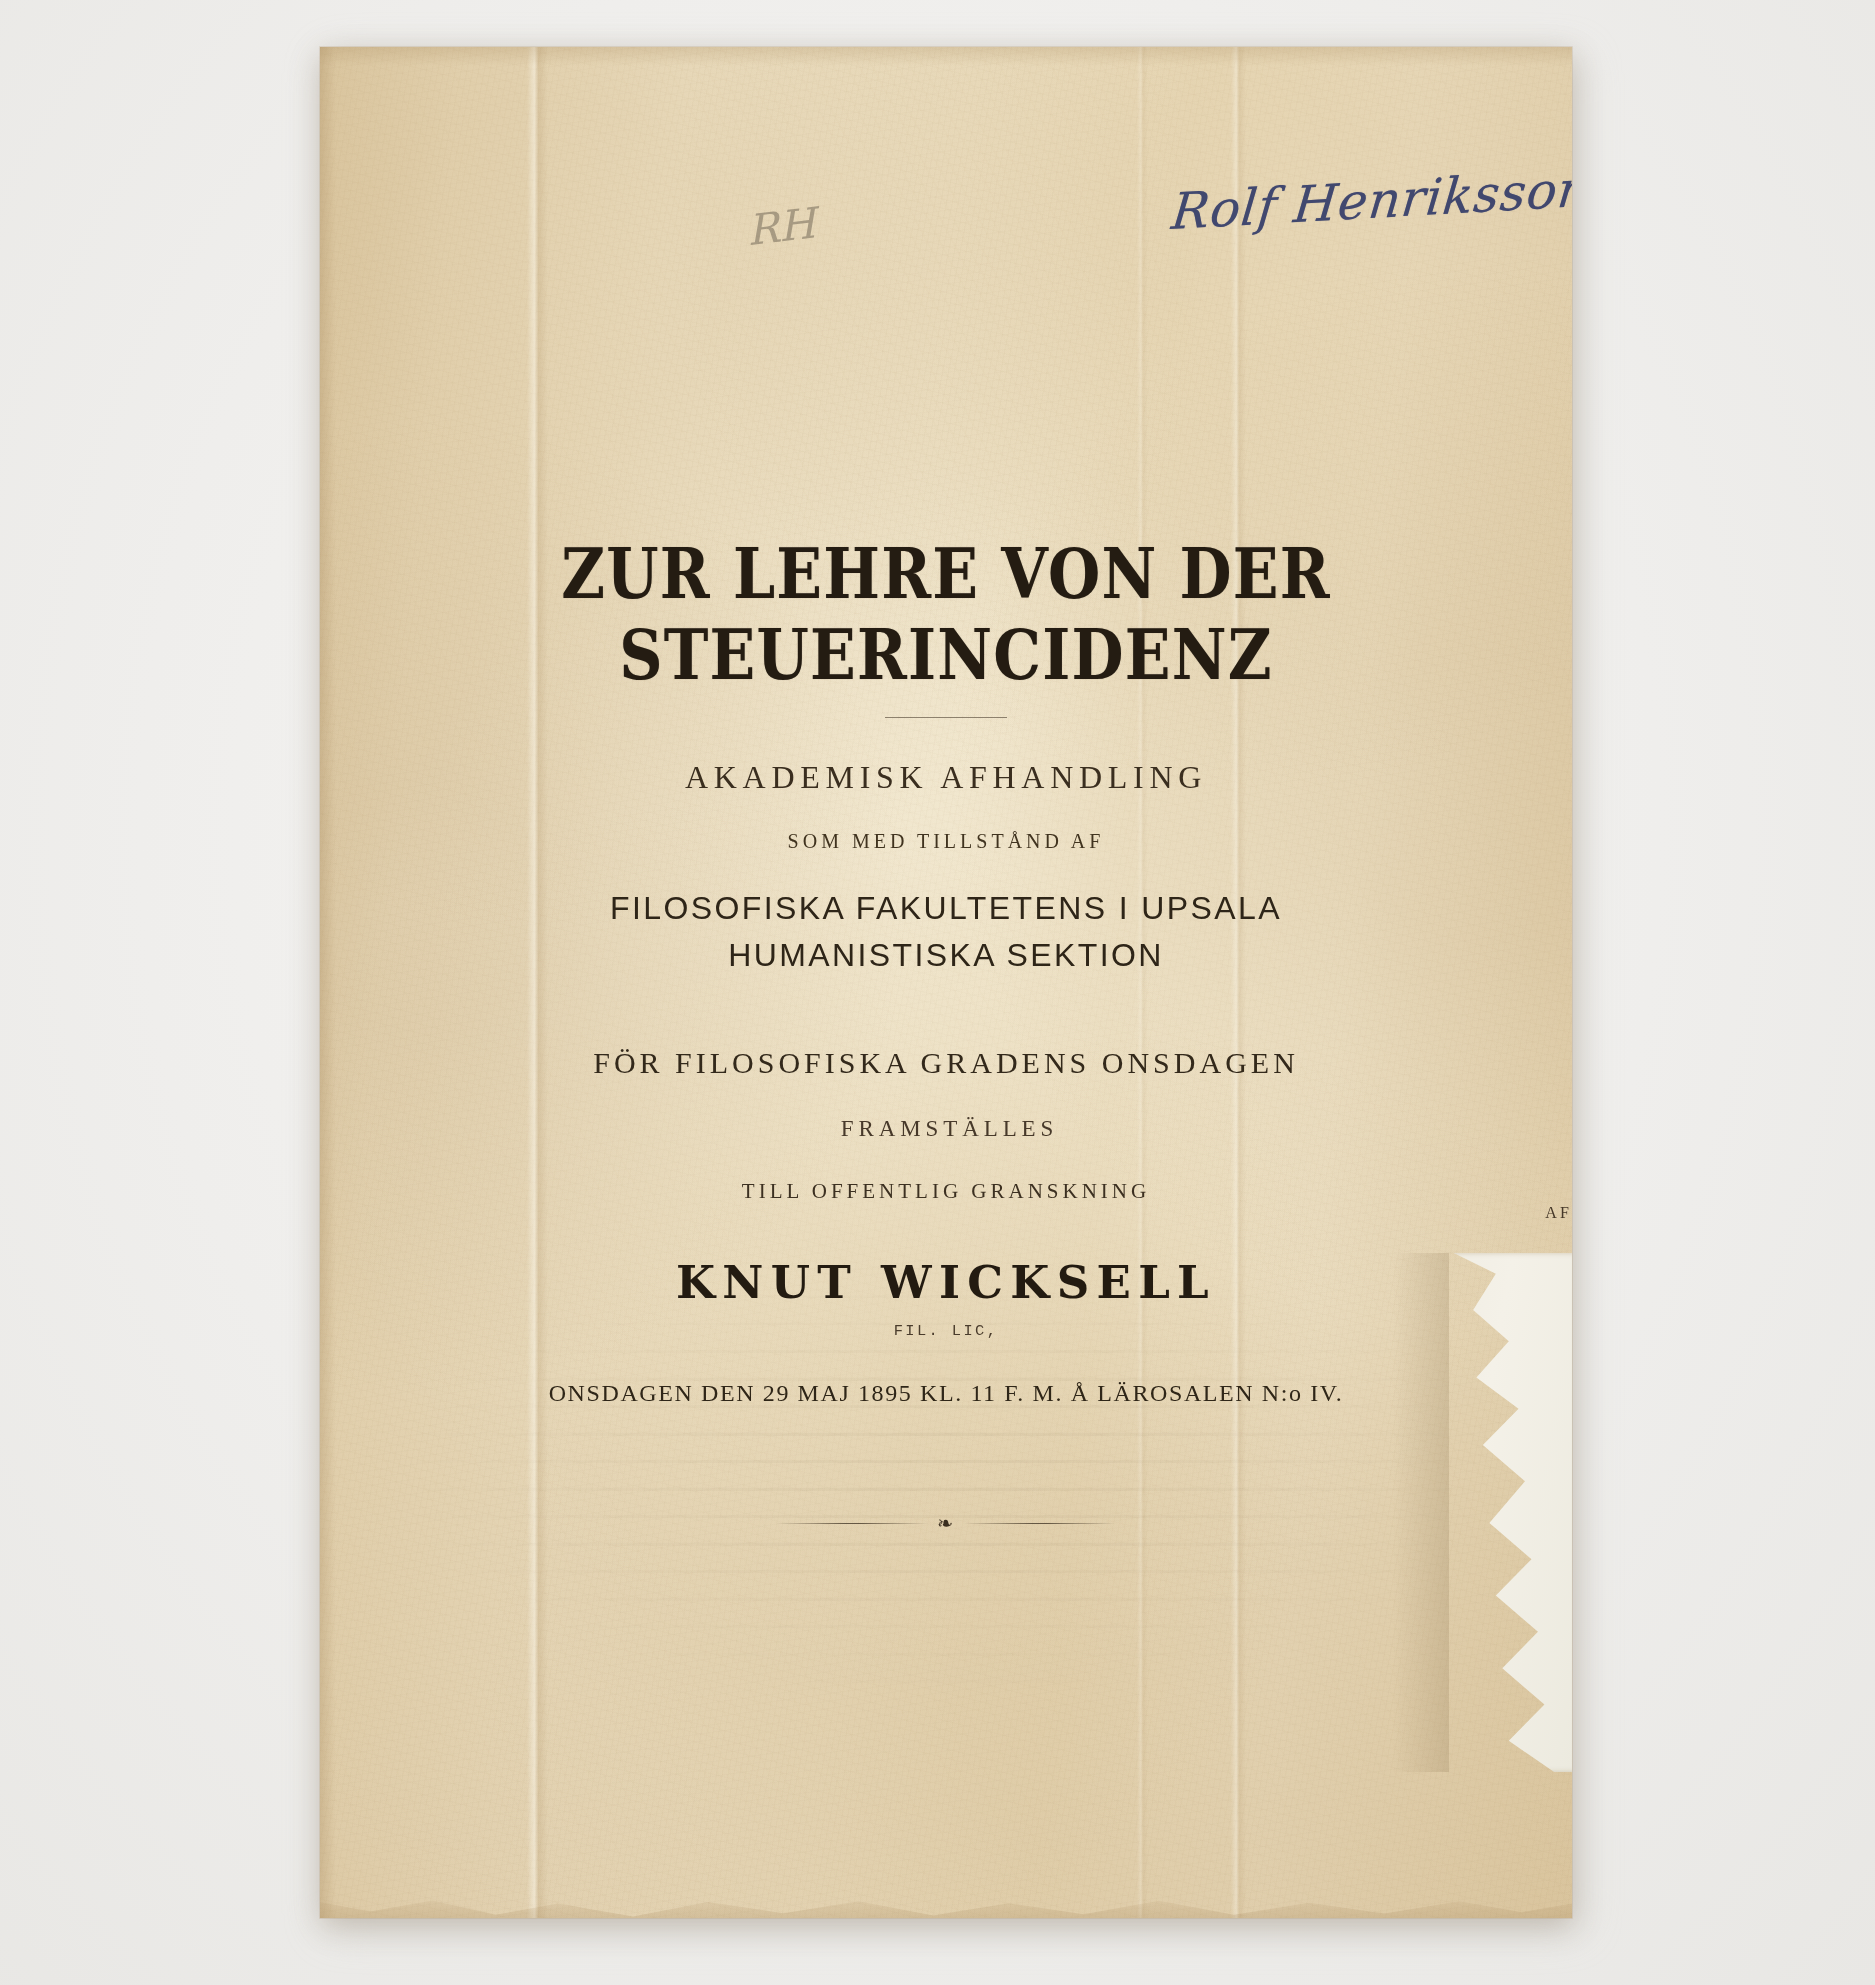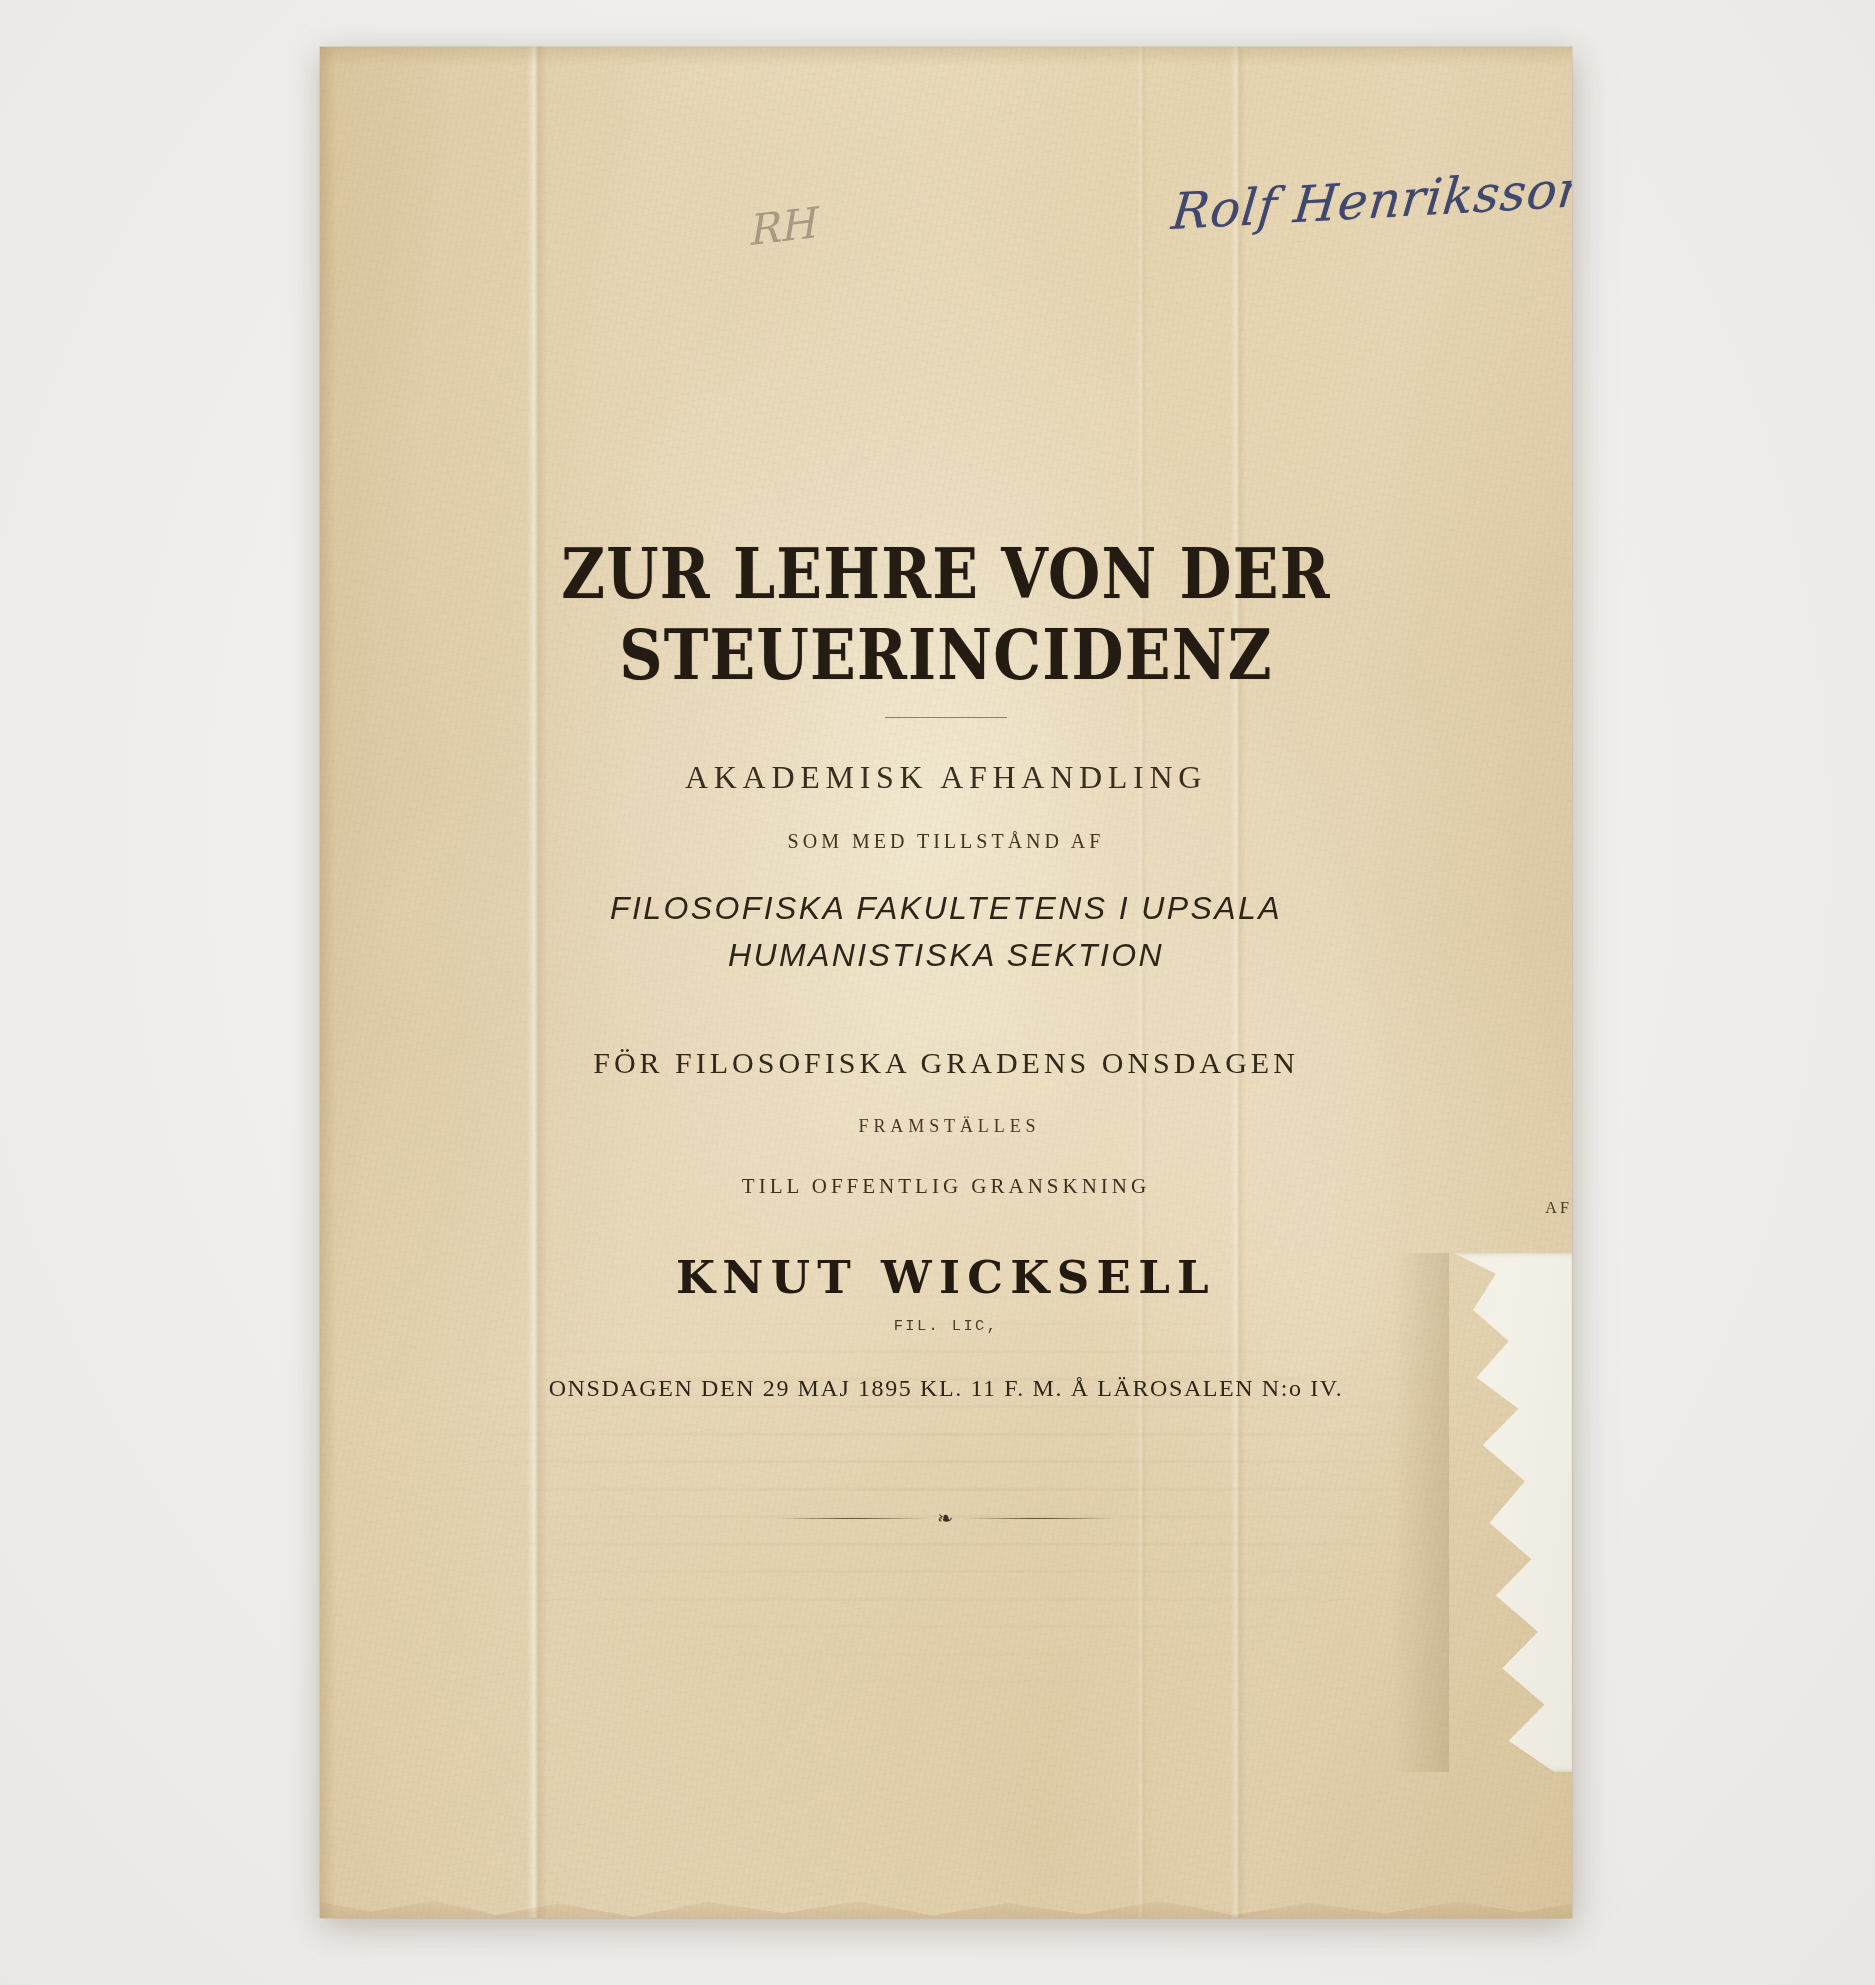--- a/index.html
+++ b/index.html
@@ -217,33 +217,32 @@
     color: #40331f;
     margin-bottom: 32px;
   }
   .l-fak {
     font-family: "Liberation Sans", sans-serif;
     font-size: 32px;
     letter-spacing: 2.4px;
     color: #2e2518;
     line-height: 1.48;
     margin-bottom: 0;
-    font-style: italic;
   }
   .gap-1 { height: 66px; }
   .l-for {
     font-family: "Liberation Serif", serif;
     font-size: 30px;
     letter-spacing: 4px;
     color: #33291b;
     margin-bottom: 36px;
   }
   .l-fram {
     font-family: "Liberation Serif", serif;
-    font-size: 18px;
+    font-size: 23px;
     letter-spacing: 4.9px;
     color: #47392a;
     margin-bottom: 37px;
     padding-left: 7px;
   }
   .l-till {
     font-family: "Liberation Serif", serif;
     font-size: 21px;
     letter-spacing: 4px;
     color: #3c3021;

